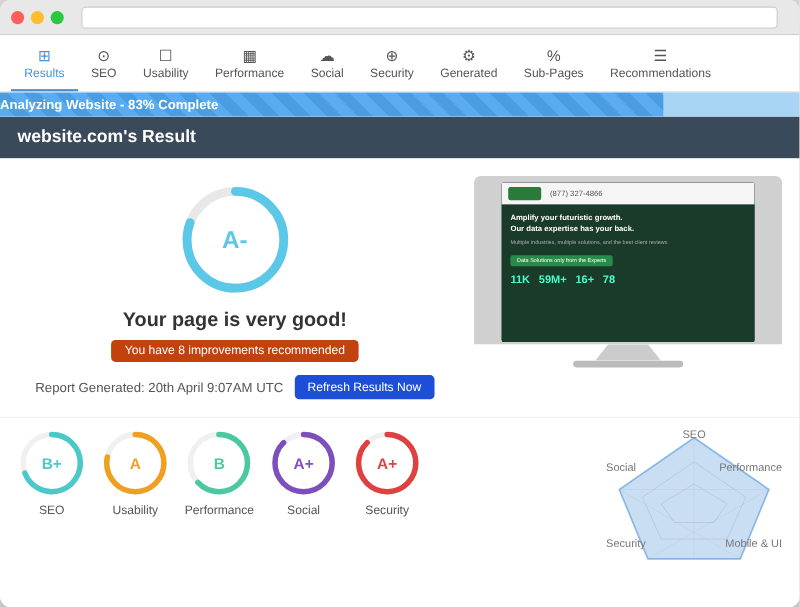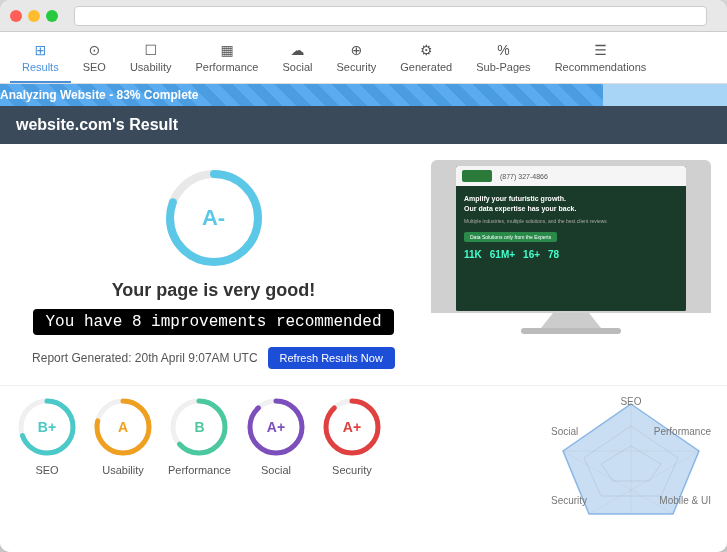--- a/index.html
+++ b/index.html
@@ -160,27 +160,26 @@
       font-weight: 700;
       color: #5bc8e8;
     }
     .page-good-text {
       font-size: 18px;
       font-weight: 700;
       color: #333;
       margin-bottom: 8px;
     }
     .improvements-badge {
-      background: #000000;
+      background: #c2410c;
       color: white;
       padding: 4px 12px;
       border-radius: 4px;
-      font-size: 16px;
+      font-size: 11px;
       margin-bottom: 12px;
-      font-family: Liberation Mono, monospace;
     }
     .report-row {
       display: flex;
       align-items: center;
       gap: 10px;
       font-size: 12px;
       color: #555;
     }
     .refresh-btn {
       background: #1d4ed8;
@@ -438,21 +437,21 @@
               <div class="website-header-bar">
                 <div class="website-logo"></div>
                 <span class="website-phone">(877) 327-4866</span>
               </div>
               <div class="website-body">
                 <div class="website-headline">Amplify your futuristic growth.<br>Our data expertise has your back.</div>
                 <div class="website-subtext">Multiple industries, multiple solutions, and the best client reviews</div>
                 <div class="website-cta">Data Solutions only from the Experts</div>
                 <div class="website-stats">
                   <div class="stat-item"><span>11K</span></div>
-                  <div class="stat-item"><span>61M+</span></div>
+                  <div class="stat-item"><span>59M+</span></div>
                   <div class="stat-item"><span>16+</span></div>
                   <div class="stat-item"><span>78</span></div>
                 </div>
               </div>
             </div>
           </div>
           <div class="monitor-stand"></div>
           <div class="monitor-base"></div>
         </div>
       </div>

